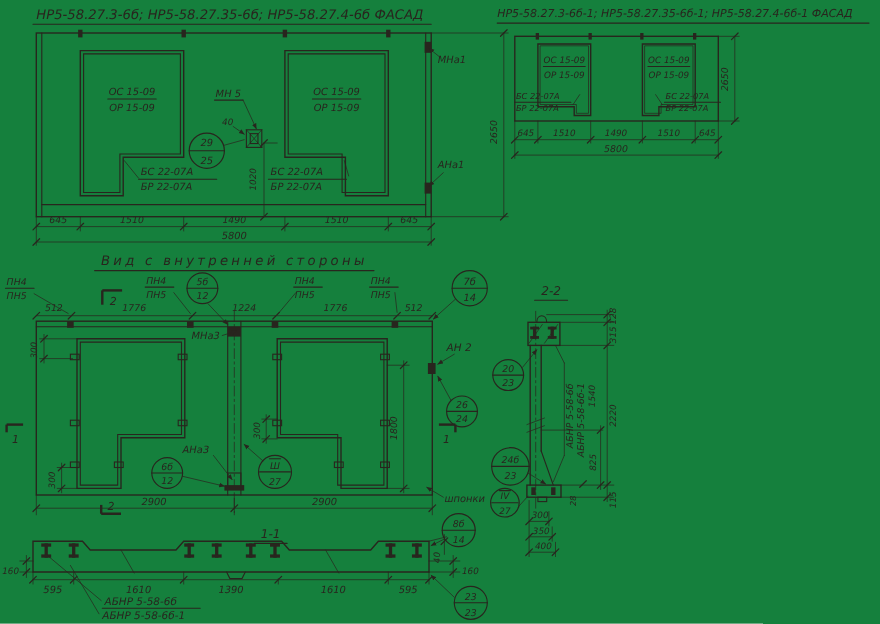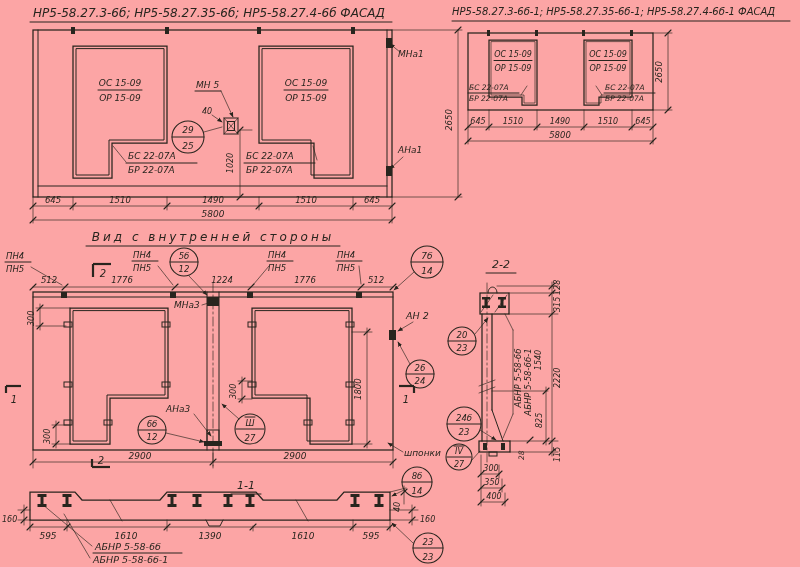--- a/index.html
+++ b/index.html
@@ -1,16 +1,16 @@
 <!DOCTYPE html>
 <html><head>
 <meta charset="utf-8">
 <style>
   html,body{margin:0;padding:0;background:#e9e7e2;}
-  .page{position:relative;width:800px;height:567px;background:#fca5a5;overflow:hidden;}
+  .page{position:relative;width:800px;height:567px;background:#15803d;overflow:hidden;}
   svg{position:absolute;left:0;top:0;}
   svg text{font-family:"DejaVu Sans","Liberation Sans",sans-serif;font-style:italic;fill:#28251e;}
   .ln{stroke:#28251e;fill:none;stroke-width:1.25;stroke-linecap:round;}
   .md{stroke:#28251e;fill:none;stroke-width:1;stroke-linecap:round;}
   .tn{stroke:#28251e;fill:none;stroke-width:0.65;stroke-linecap:round;}
   .tk{stroke:#28251e;fill:none;stroke-width:1.1;stroke-linecap:round;}
   .bk{fill:#28251e;stroke:none;}
   .cl{stroke:#28251e;fill:none;stroke-width:1.05;}
   .cd{stroke-dasharray:9 3 2 3;}
   .thk{stroke:#28251e;stroke-width:2.2;fill:none;}

